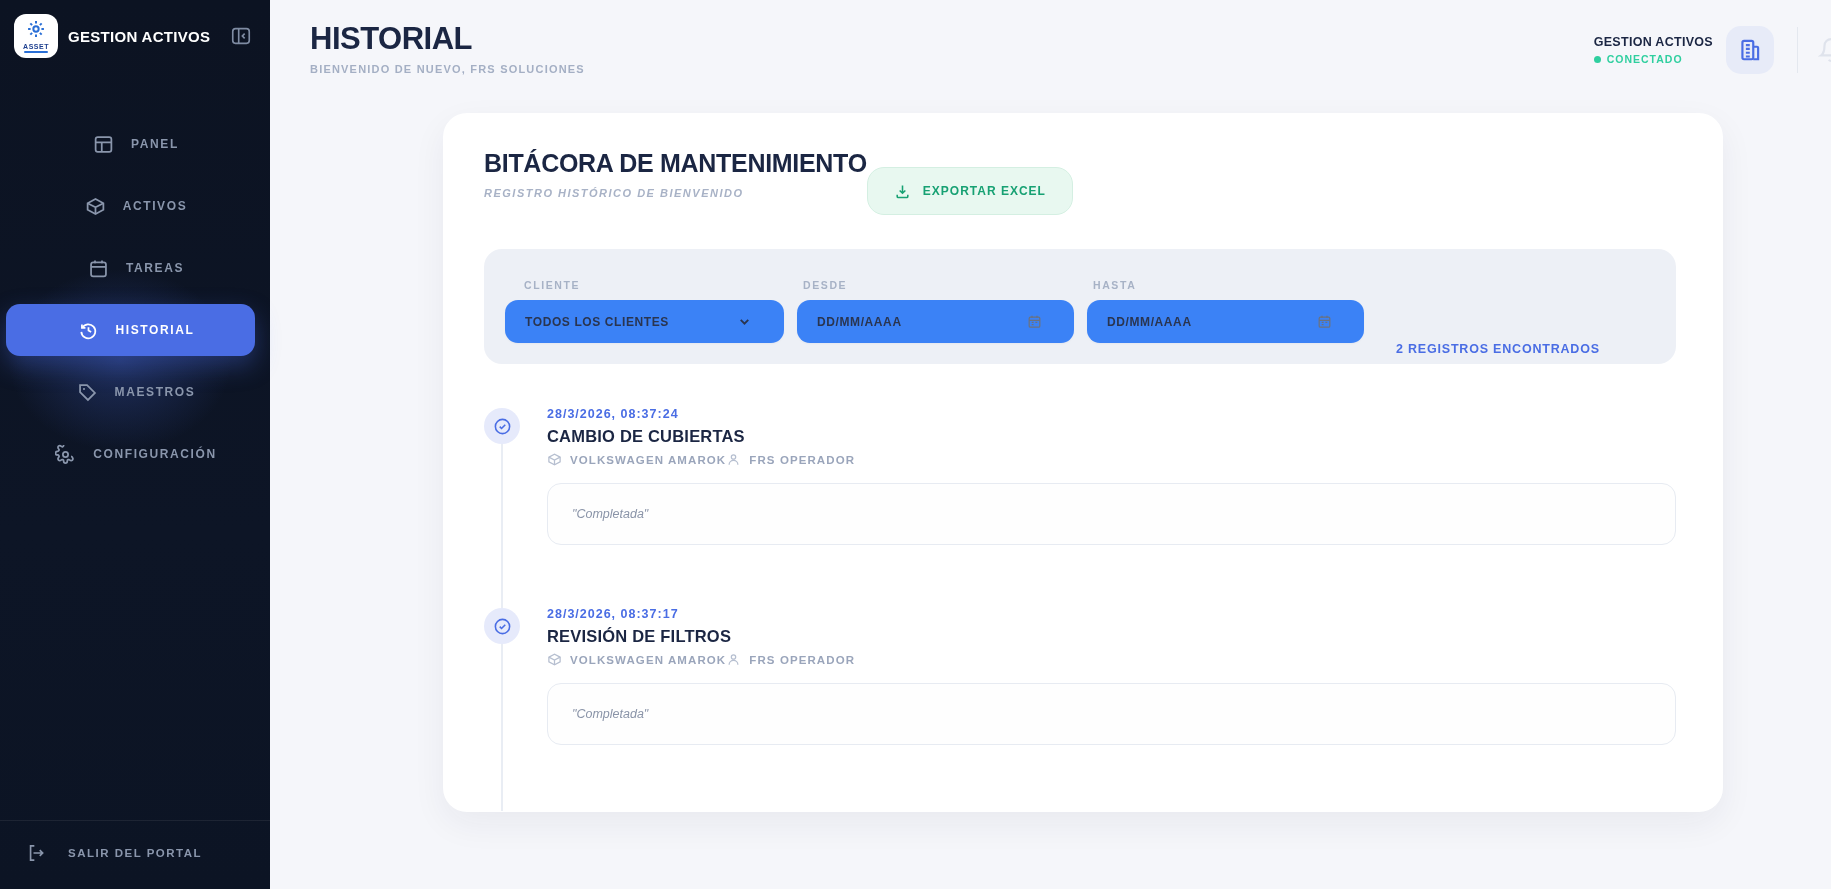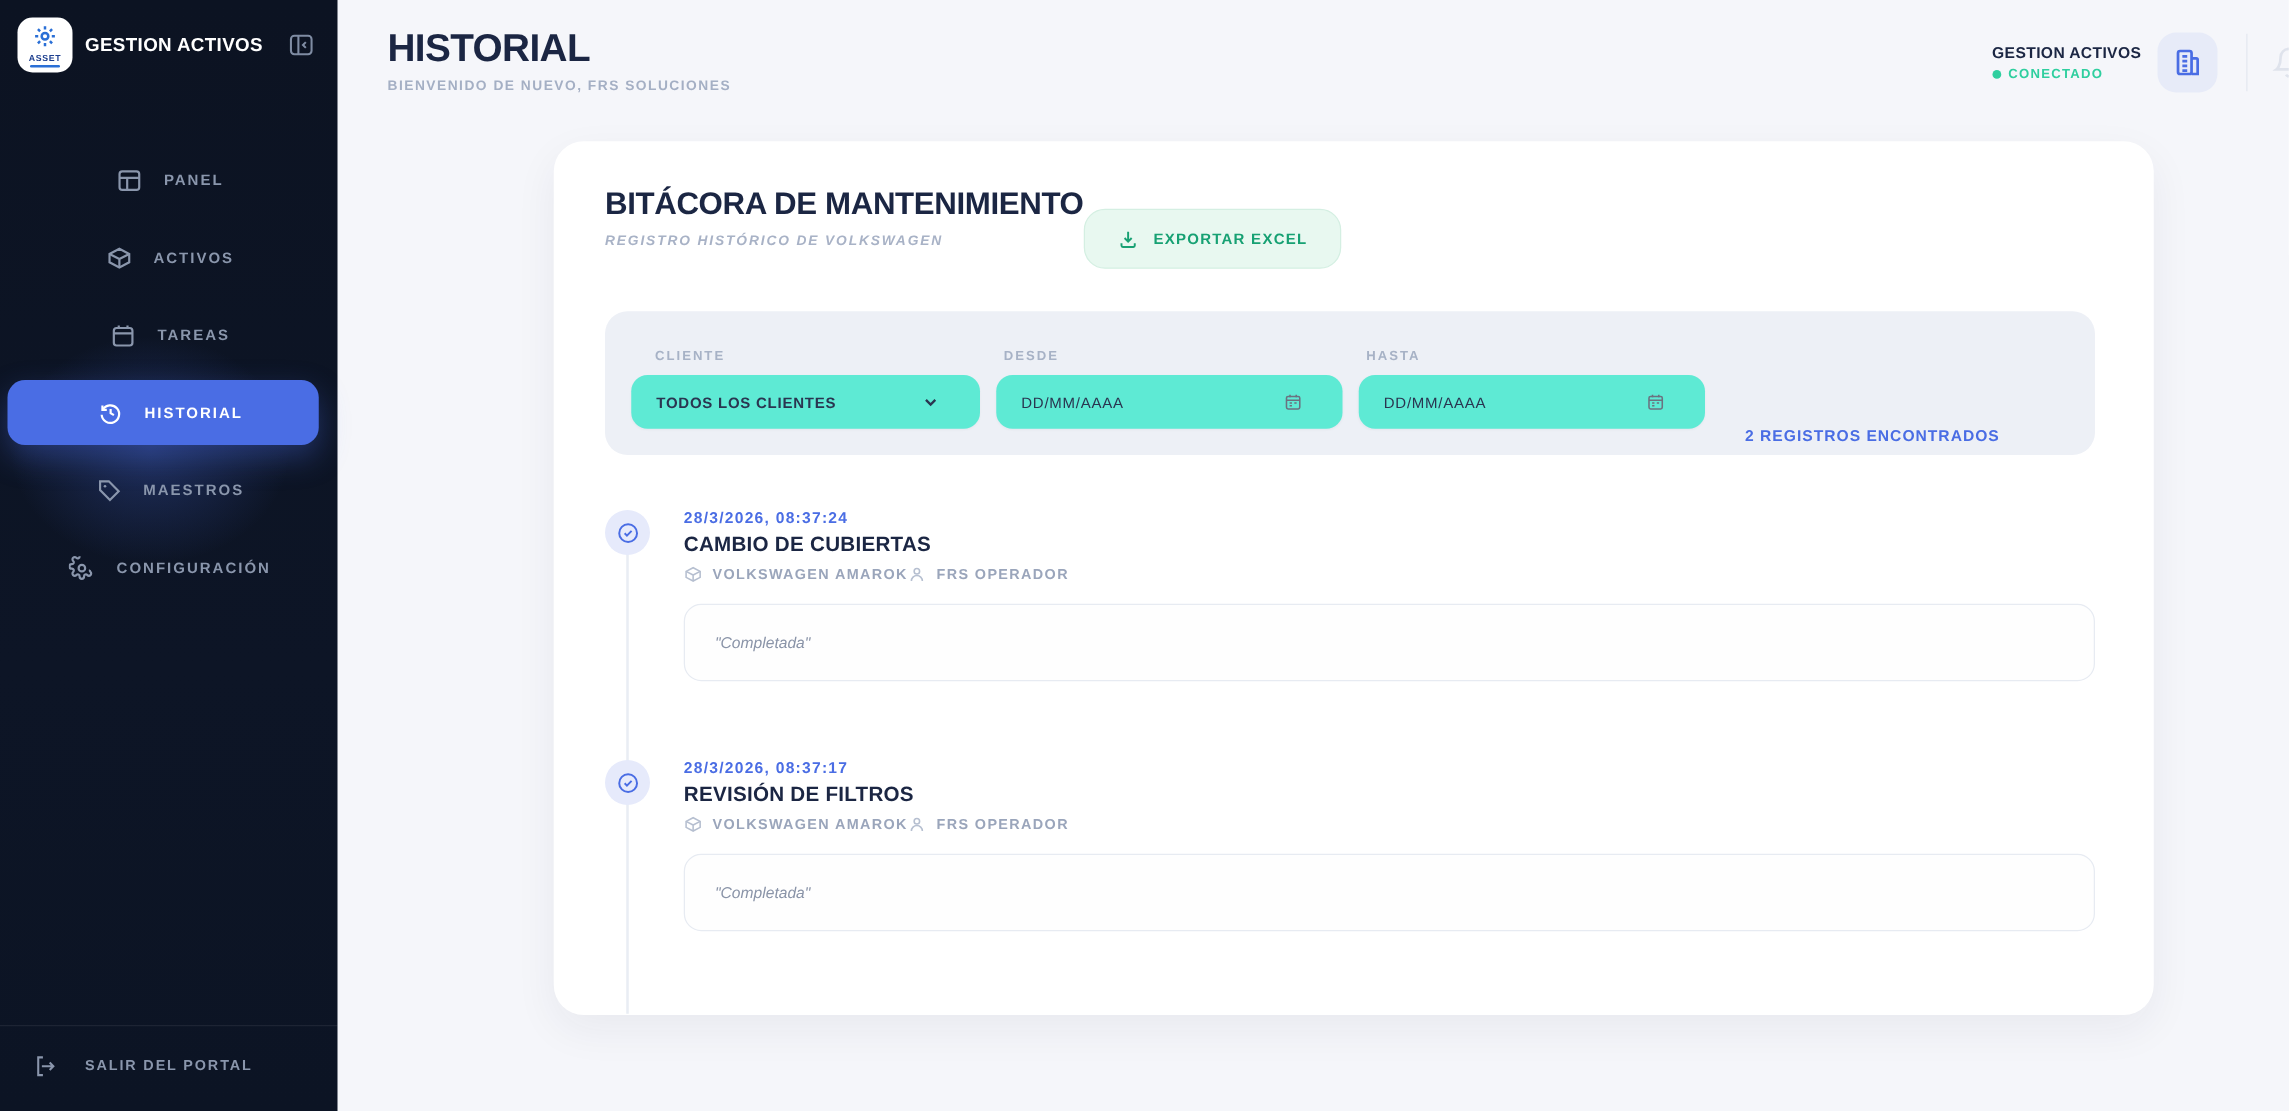--- a/index.html
+++ b/index.html
@@ -85,30 +85,30 @@
   }
 
   
   .filter-bar {
     margin-top:34px; background:#edf0f6; border-radius:18px; height:115px;
     display:flex; align-items:flex-start; padding:30px 0 0 21px;
   }
   .field { display:flex; flex-direction:column; }
   .field-label { font-size:10.5px; font-weight:800; color:#a7b2c6; letter-spacing:1.6px; margin:0 0 9px 19px; }
   .field-box {
-    height:43px; background:#5eead4; border-radius:13px;
+    height:43px; background:#3b82f6; border-radius:13px;
     display:flex; align-items:center; padding:0 32px 0 20px;
     font-size:12px; font-weight:800; color:#2a3550; letter-spacing:0.6px;
     box-shadow:0 1px 2px rgba(27,38,67,0.04); cursor:pointer;
   }
   .select-box { width:279px; justify-content:space-between; }
   .date-box { width:277px; margin-left:13px; }
   .date-box input {
     border:none; outline:none; background:transparent; flex:1; min-width:0;
-    font-family:inherit; font-size:12px; font-weight:400; color:#2a3550; letter-spacing:0.6px;
+    font-family:inherit; font-size:12px; font-weight:700; color:#2a3550; letter-spacing:0.6px;
   }
   .date-box input::placeholder { color:#2a3550; opacity:1; }
   .cal-icon { color:#6b7280; display:flex; flex:none; }
   .results-count { margin-left:32px; margin-top:63px; font-size:12.5px; font-weight:800; color:#4a6de4; letter-spacing:0.8px; }
 
   
   .timeline { position:relative; margin-top:43px; }
   .timeline::before {
     content:""; position:absolute; left:17px; top:20px; bottom:-66px;
     width:2px; background:#e9edf4;
@@ -256,21 +256,21 @@
           <path d="M10 21a2.3 2.3 0 0 0 4 0"></path>
         </svg>
     </div>
   </div>
 
   <section class="card">
 
     <div class="card-header">
       <div>
         <div class="card-title">BITÁCORA DE MANTENIMIENTO</div>
-        <div class="card-subtitle">REGISTRO HISTÓRICO DE VOLKSWAGEN</div>
+        <div class="card-subtitle">REGISTRO HISTÓRICO DE BIENVENIDO</div>
       </div>
       <button class="export-btn">
         <span style="display:flex;">
           <svg width="17" height="17" viewBox="0 0 24 24" fill="none" stroke="currentColor" stroke-width="2.2">
               <path d="M12 3.5V14M8 10.5l4 4 4-4"></path>
               <path d="M4.5 16.5V19a1.5 1.5 0 0 0 1.5 1.5h12a1.5 1.5 0 0 0 1.5-1.5v-2.5"></path>
             </svg>
         </span>
         <span>EXPORTAR EXCEL</span>
       </button>

